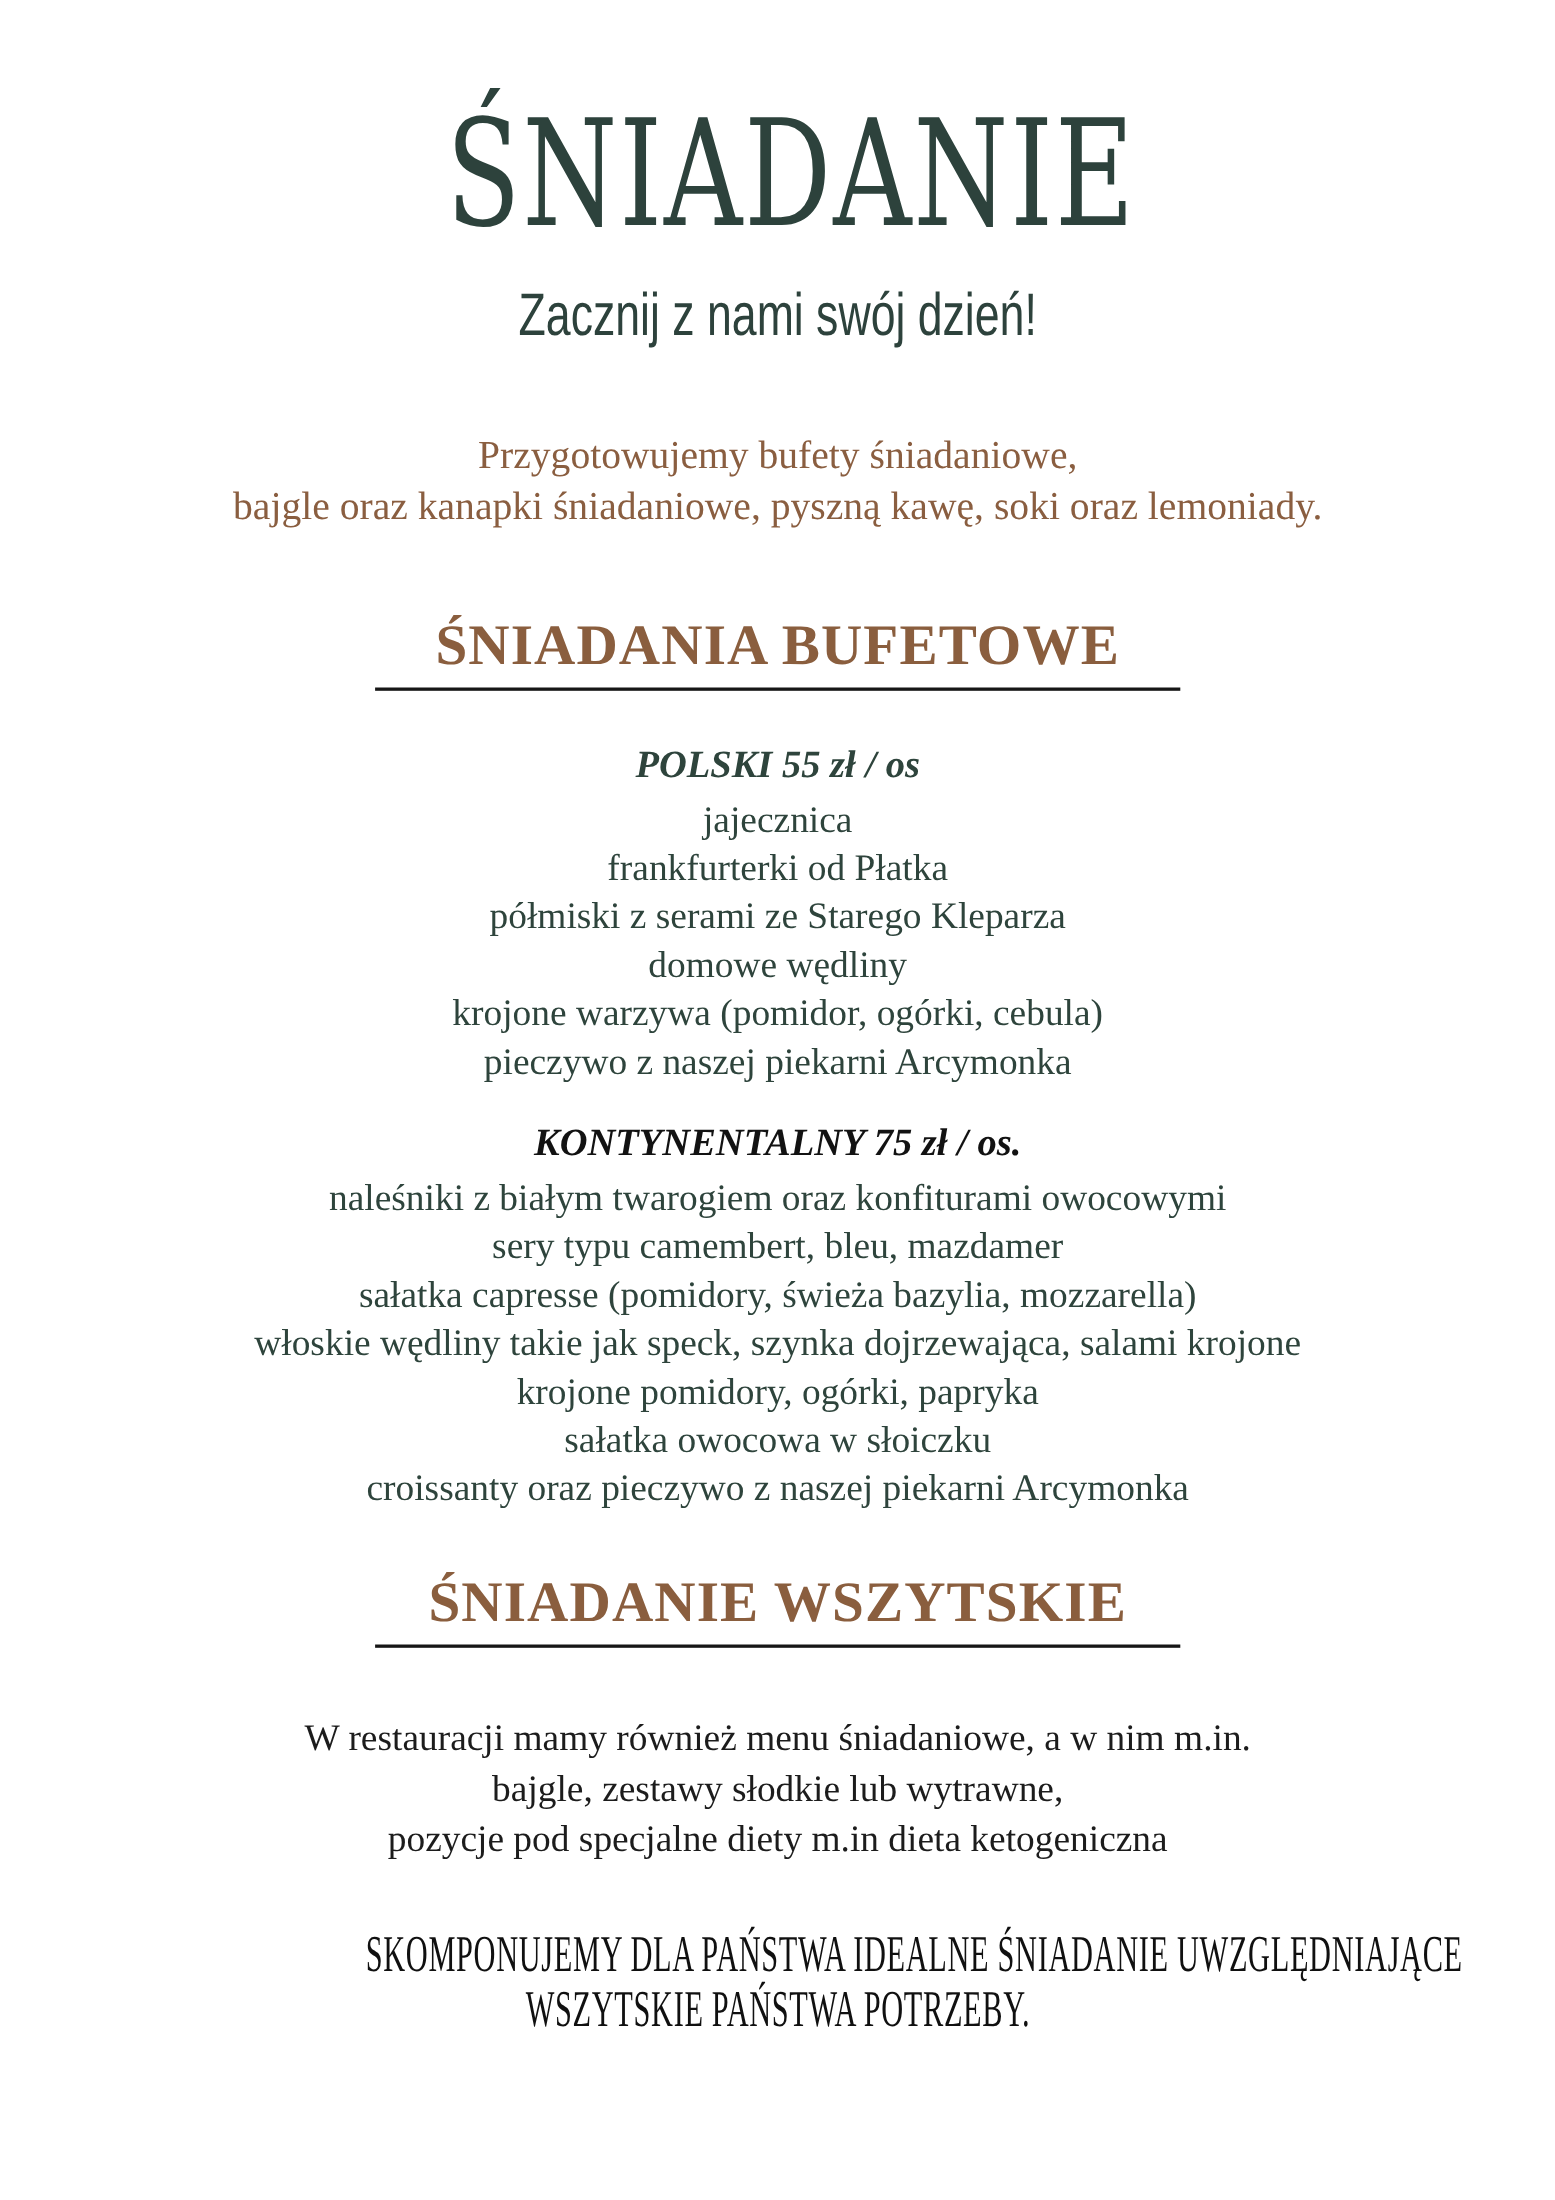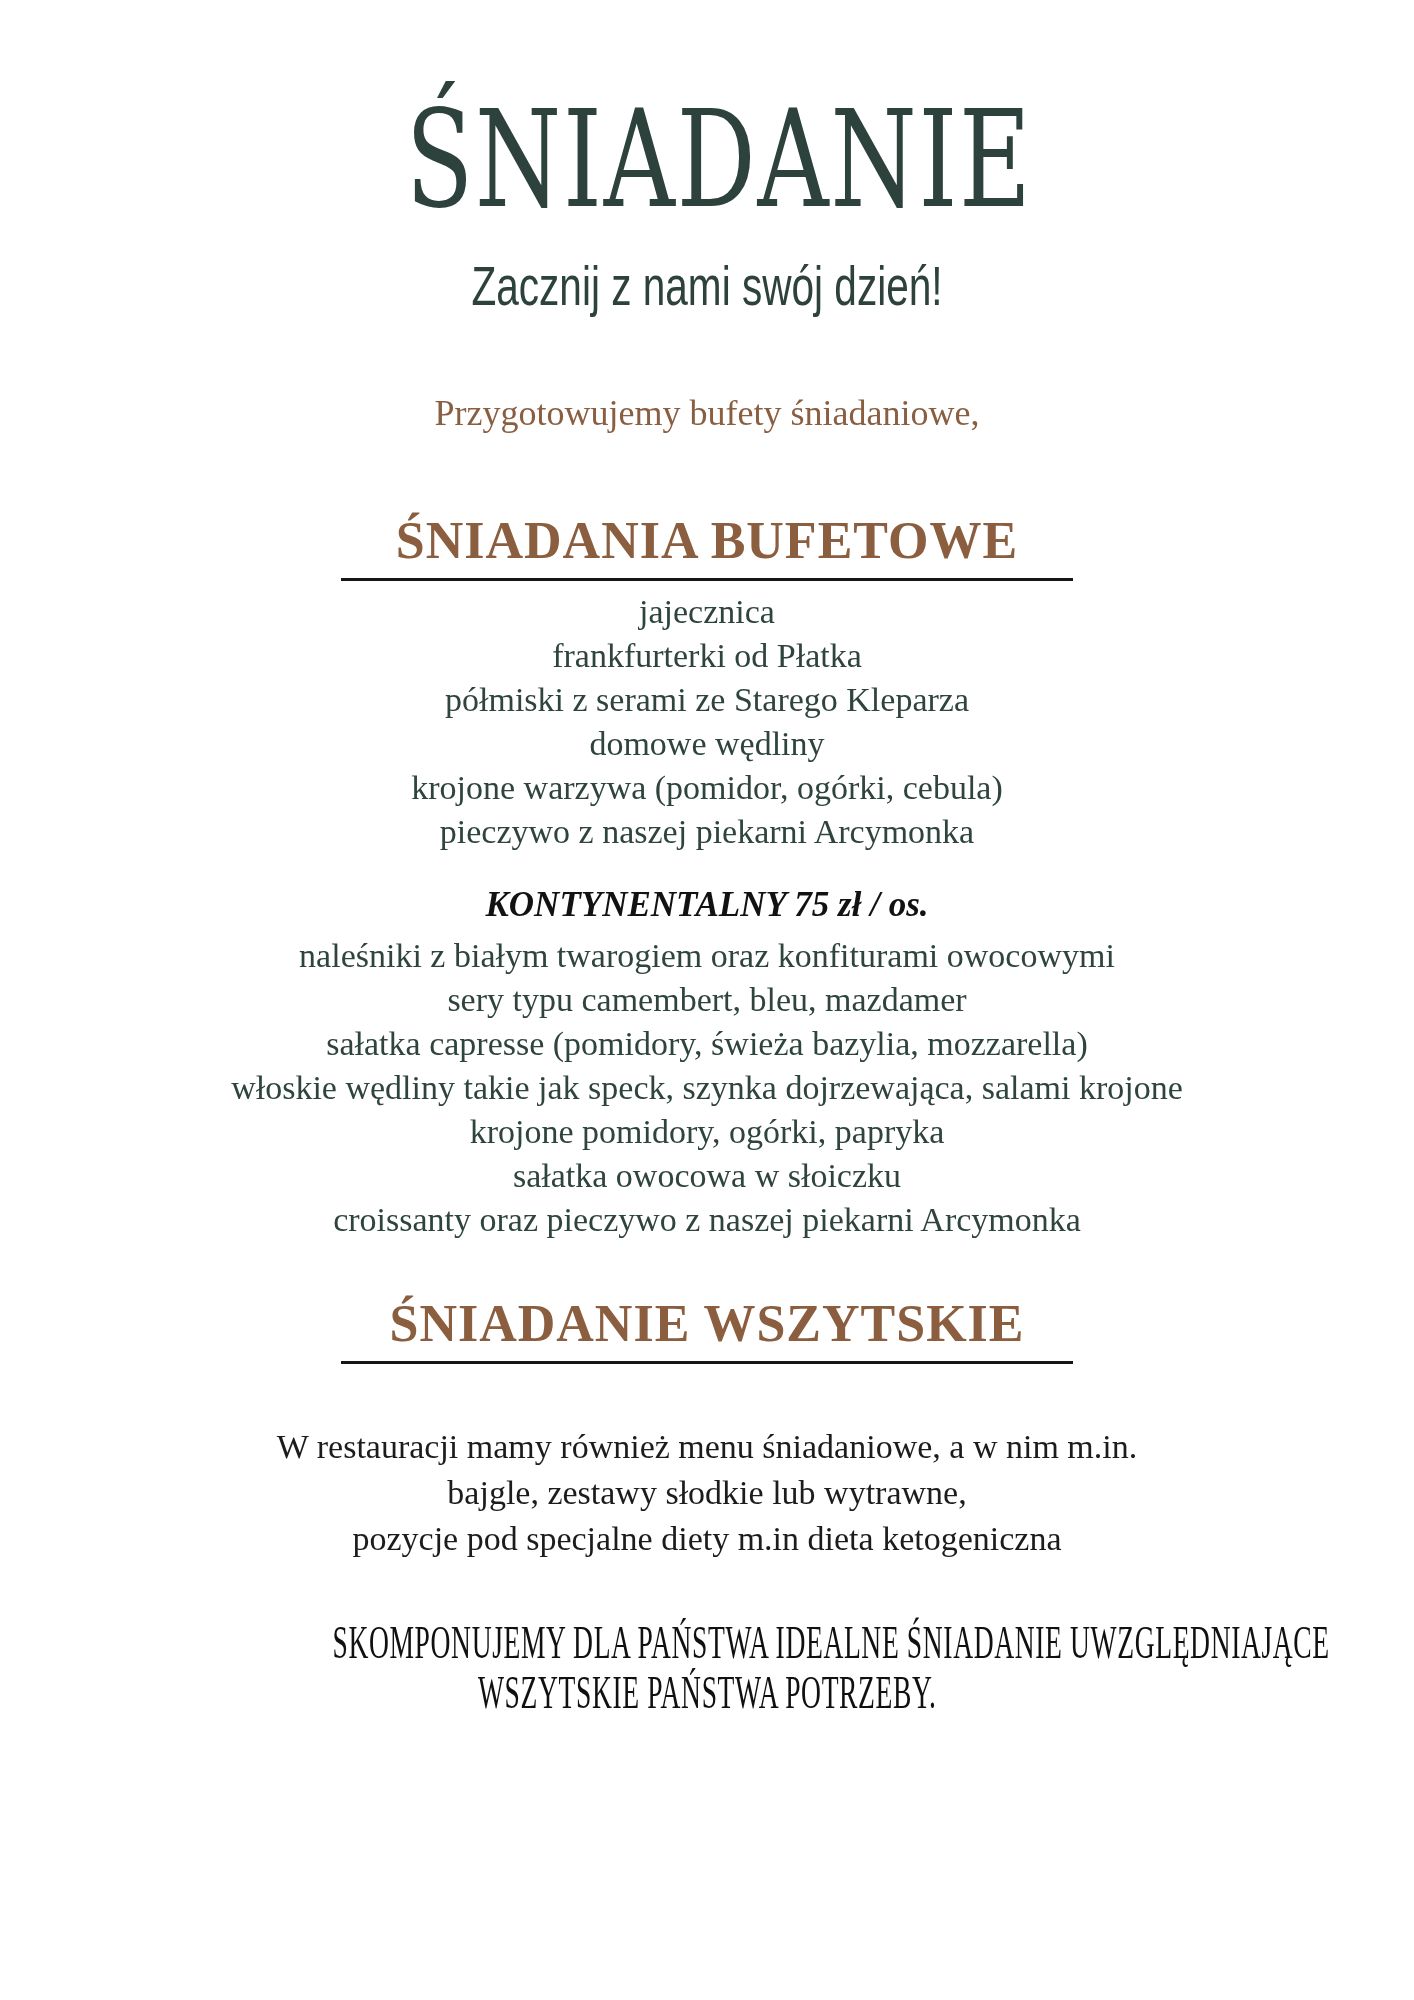--- a/index.html
+++ b/index.html
@@ -106,25 +106,27 @@
 
   <div class="title-wrap">
     <div class="main-title">ŚNIADANIE</div>
   </div>
   <div class="tagline-wrap">
     <div class="tagline">Zacznij z nami swój dzień!</div>
   </div>
 
   <div class="intro">
     <div>Przygotowujemy bufety śniadaniowe,</div>
+    <div>bajgle oraz kanapki śniadaniowe, pyszną kawę, soki oraz lemoniady.</div>
   </div>
 
   <div class="section-heading">ŚNIADANIA BUFETOWE</div>
   <div class="heading-rule"></div>
 
+  <div class="sub-title">POLSKI 55 zł / os</div>
   <div class="item-list">
     <div class="menu-item">jajecznica</div>
     <div class="menu-item">frankfurterki od Płatka</div>
     <div class="menu-item">półmiski z serami ze Starego Kleparza</div>
     <div class="menu-item">domowe wędliny</div>
     <div class="menu-item">krojone warzywa (pomidor, ogórki, cebula)</div>
     <div class="menu-item">pieczywo z naszej piekarni Arcymonka</div>
   </div>
 
   <div class="sub-title continental">KONTYNENTALNY 75 zł / os.</div>

